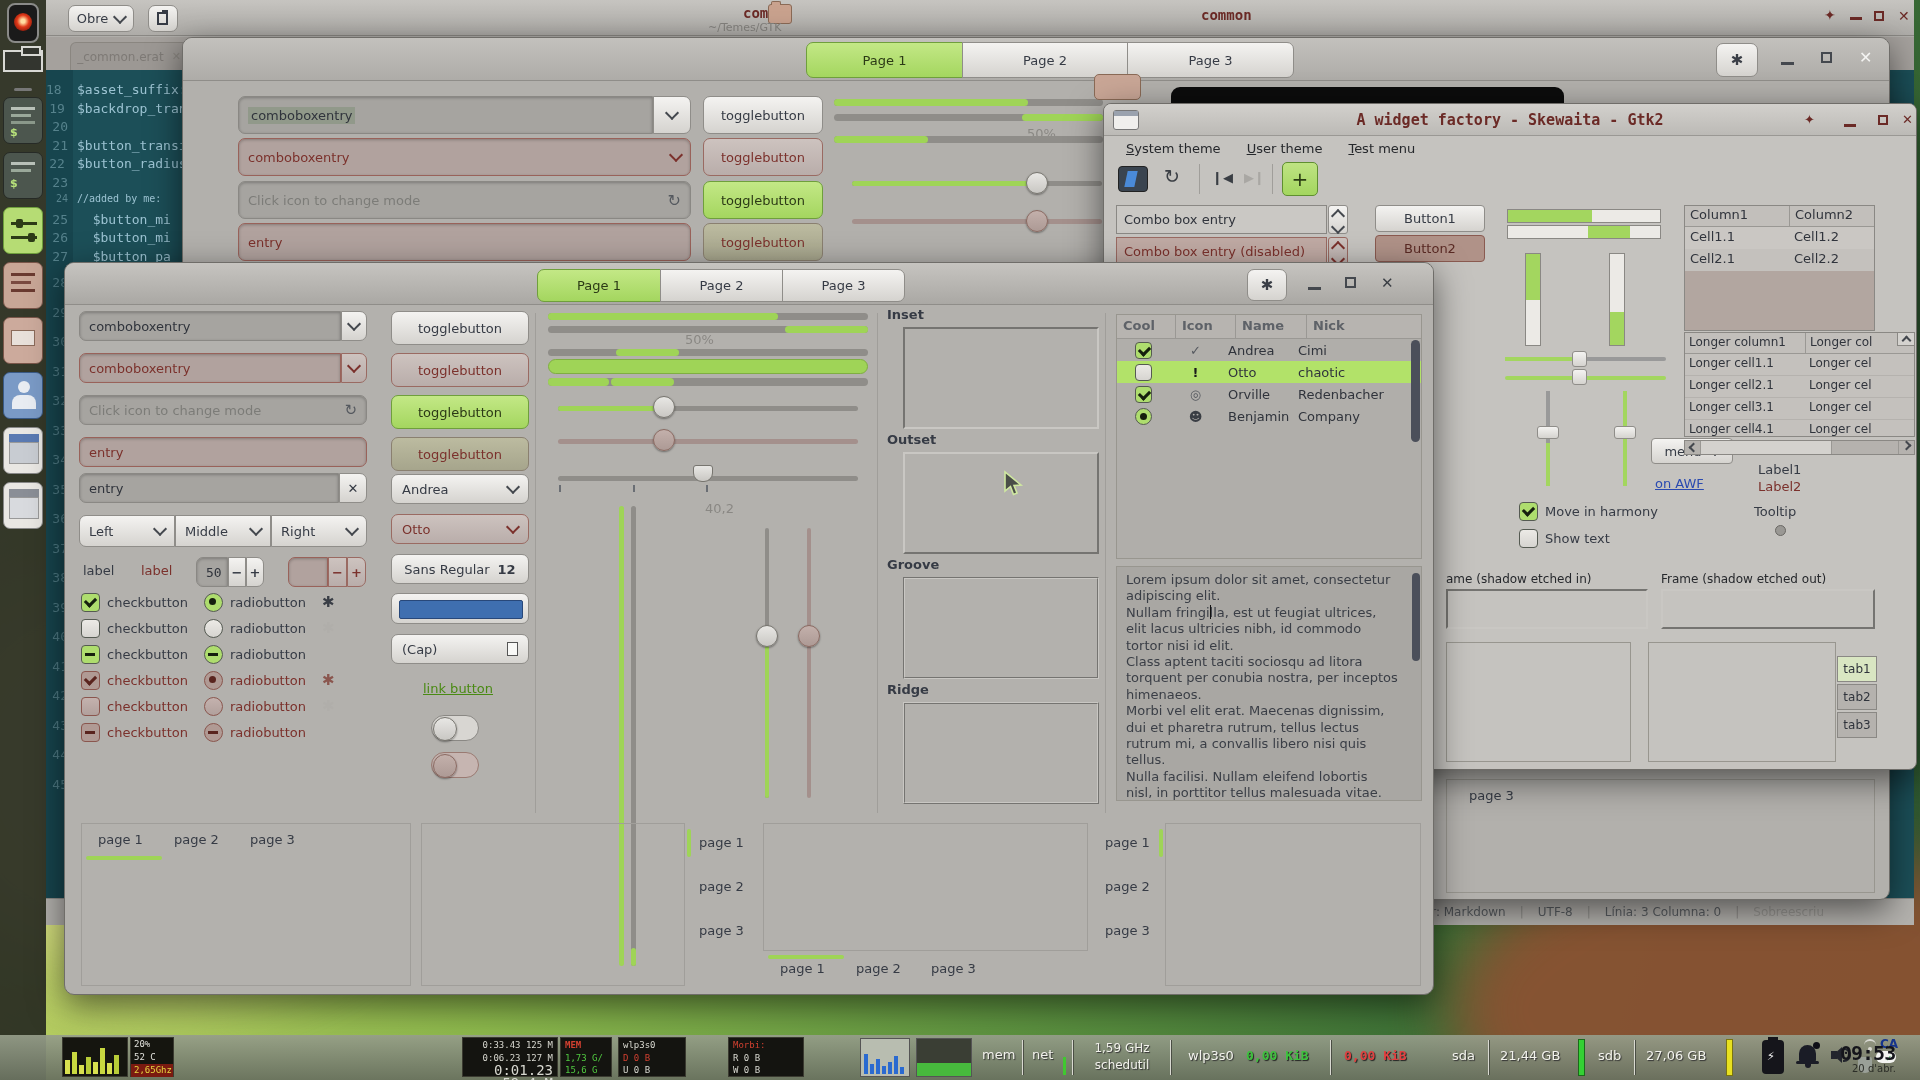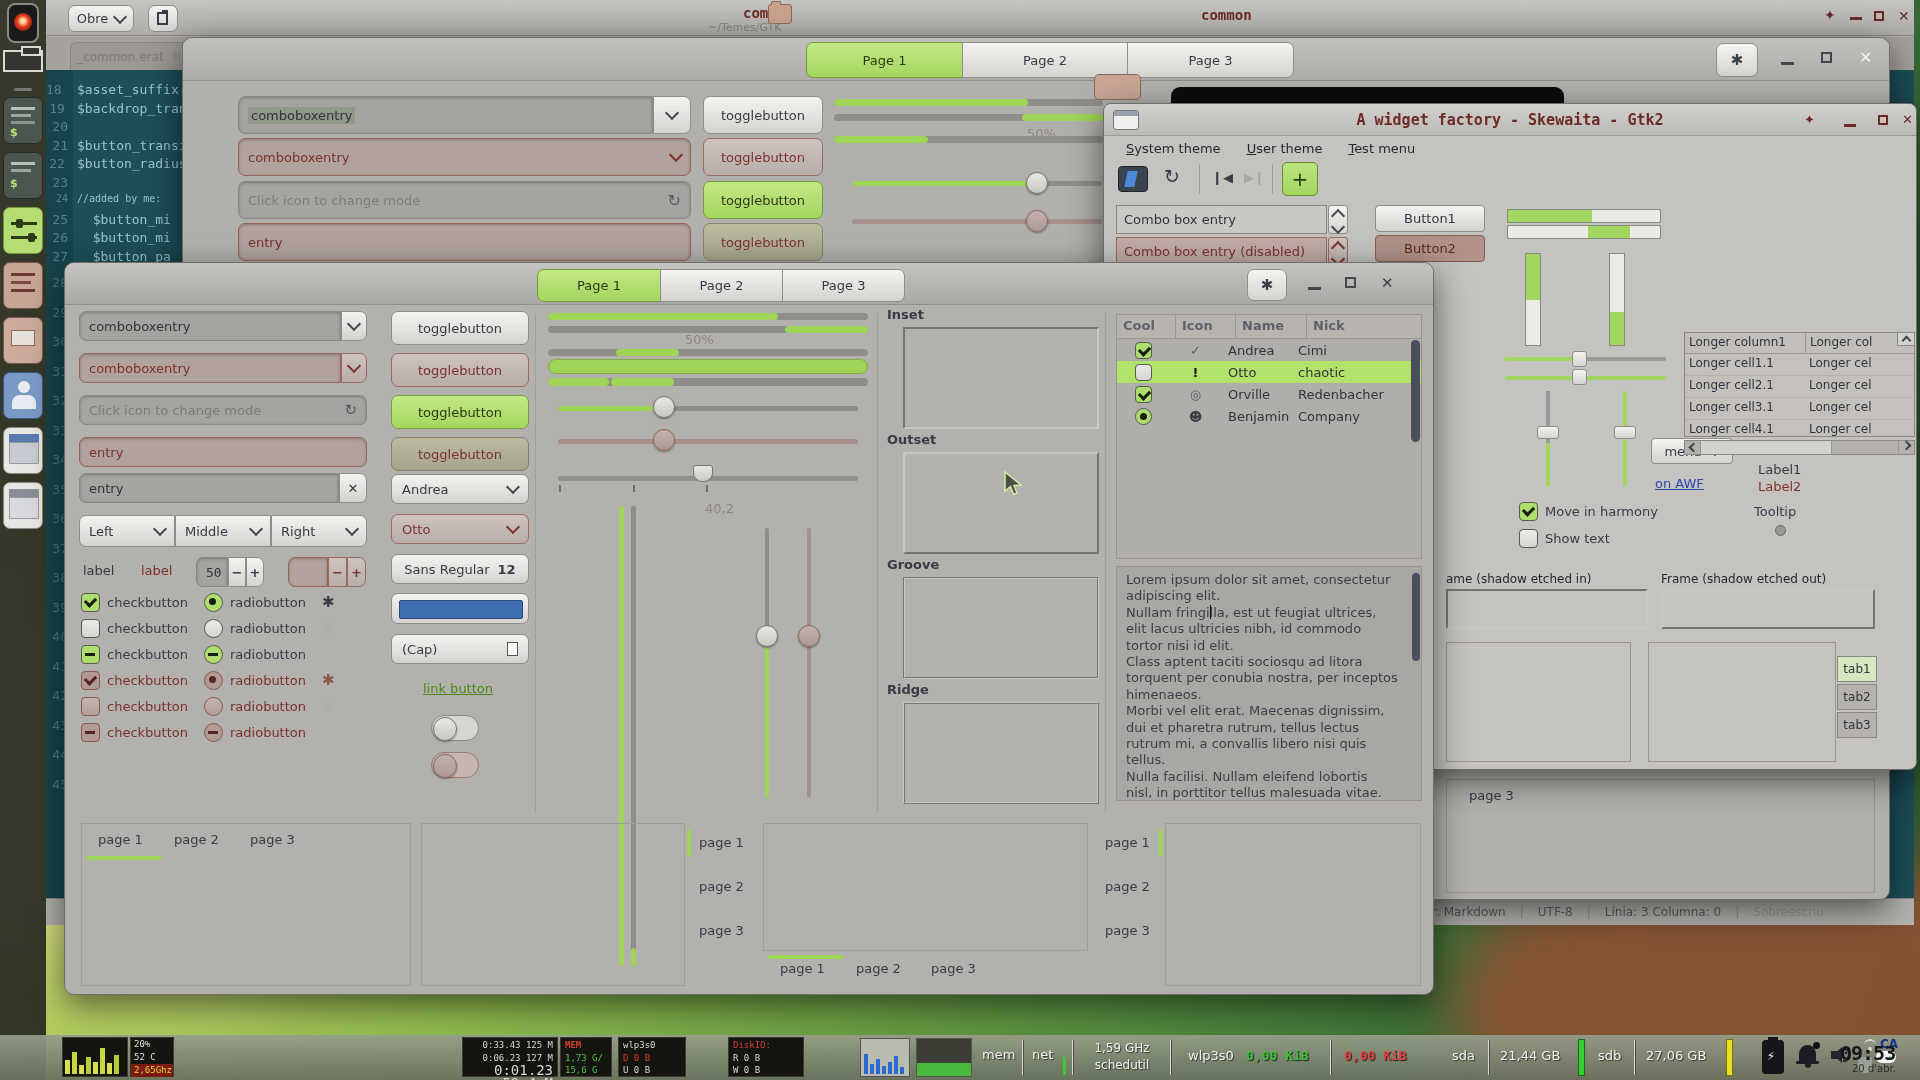--- a/index.html
+++ b/index.html
@@ -368,20 +368,34 @@
       <span>Button2</span>
     </div>
 
   <div class="r" style="left:403px;top:105px;width:154px;height:14px;background:#eceae6;border:1px solid #8a8884">
       <div class="r" style="left:0;top:0;width:84px;height:12px;background:#a3d65f"></div>
     </div>
   <div class="r" style="left:403px;top:121px;width:154px;height:14px;background:#eceae6;border:1px solid #8a8884">
       <div class="r" style="left:80px;top:0;width:42px;height:12px;background:#a3d65f"></div>
     </div>
 
+  <div class="r" style="left:580px;top:101px;width:191px;height:126px;border:1px solid #8a8884;background:#b2a6a0;font-size:13px;color:#30343c">
+    <div style="display:flex;height:20px;background:#c2bfbb;border-bottom:1px solid #9a9894">
+      <div style="width:94px;padding:1px 5px;border-right:1px solid #9a9894">Column1</div>
+      <div style="flex:1;padding:1px 5px">Column2</div>
+    </div>
+    <div style="display:flex;height:22px;background:#cac7c3">
+      <div style="width:94px;padding:2px 5px">Cell1.1</div>
+      <div style="flex:1;padding:2px 5px">Cell1.2</div>
+    </div>
+    <div style="display:flex;height:22px;background:#c4c1bd">
+      <div style="width:94px;padding:2px 5px">Cell2.1</div>
+      <div style="flex:1;padding:2px 5px">Cell2.2</div>
+    </div>
+  </div>
 
   <div class="r" style="left:421px;top:149px;width:16px;height:93px;background:#eceae6;border:1px solid #8a8884">
       <div class="r" style="left:0;top:0;width:14px;height:46px;background:#a3d65f"></div>
     </div>
   <div class="r" style="left:505px;top:149px;width:16px;height:93px;background:#eceae6;border:1px solid #8a8884">
       <div class="r" style="left:0;top:58px;width:14px;height:33px;background:#a3d65f"></div>
     </div>
 
   <div class="r" style="left:401px;top:253px;width:161px;height:4px;background:#999;border-radius:2px">
       <div class="r" style="left:0;top:0;width:72px;height:4px;background:#a3d65f"></div>
@@ -834,21 +848,21 @@
     <div style="color:#d04030;font-weight:bold"><span>MEM</span></div>
     <div style="color:#50c840">1,73 G/</div>
     <div style="color:#50c840">15,6 G</div>
   </div>
   <div class="r" style="left:618px;top:2px;width:68px;height:40px;background:#141410;border:1px solid #3a3a30;font-size:9px;line-height:12.5px;padding:1px 4px">
     <div style="color:#d8d8d0">wlp3s0</div>
     <div style="color:#d04030">D 0 B</div>
     <div style="color:#d8d8d0">U 0 B</div>
   </div>
   <div class="r" style="left:728px;top:2px;width:76px;height:40px;background:#141410;border:1px solid #3a3a30;font-size:9px;line-height:12.5px;padding:1px 4px">
-    <div style="color:#d04030">DiskIO:</div>
+    <div style="color:#d04030">Morbi:</div>
     <div style="color:#d8d8d0">R 0 B</div>
     <div style="color:#d8d8d0">W 0 B</div>
   </div>
 
   <div class="r" style="left:860px;top:3px;width:50px;height:39px;background:#b8bdb0;border:1px solid #555">
     <div class="r" style="left:3px;bottom:2px;width:4px;height:20px;background:#2a6ad0"></div>
     <div class="r" style="left:9px;bottom:2px;width:4px;height:10px;background:#2a6ad0"></div>
     <div class="r" style="left:15px;bottom:2px;width:4px;height:15px;background:#2a6ad0"></div>
     <div class="r" style="left:21px;bottom:2px;width:4px;height:8px;background:#2a6ad0"></div>
     <div class="r" style="left:27px;bottom:2px;width:4px;height:12px;background:#2a6ad0"></div>

